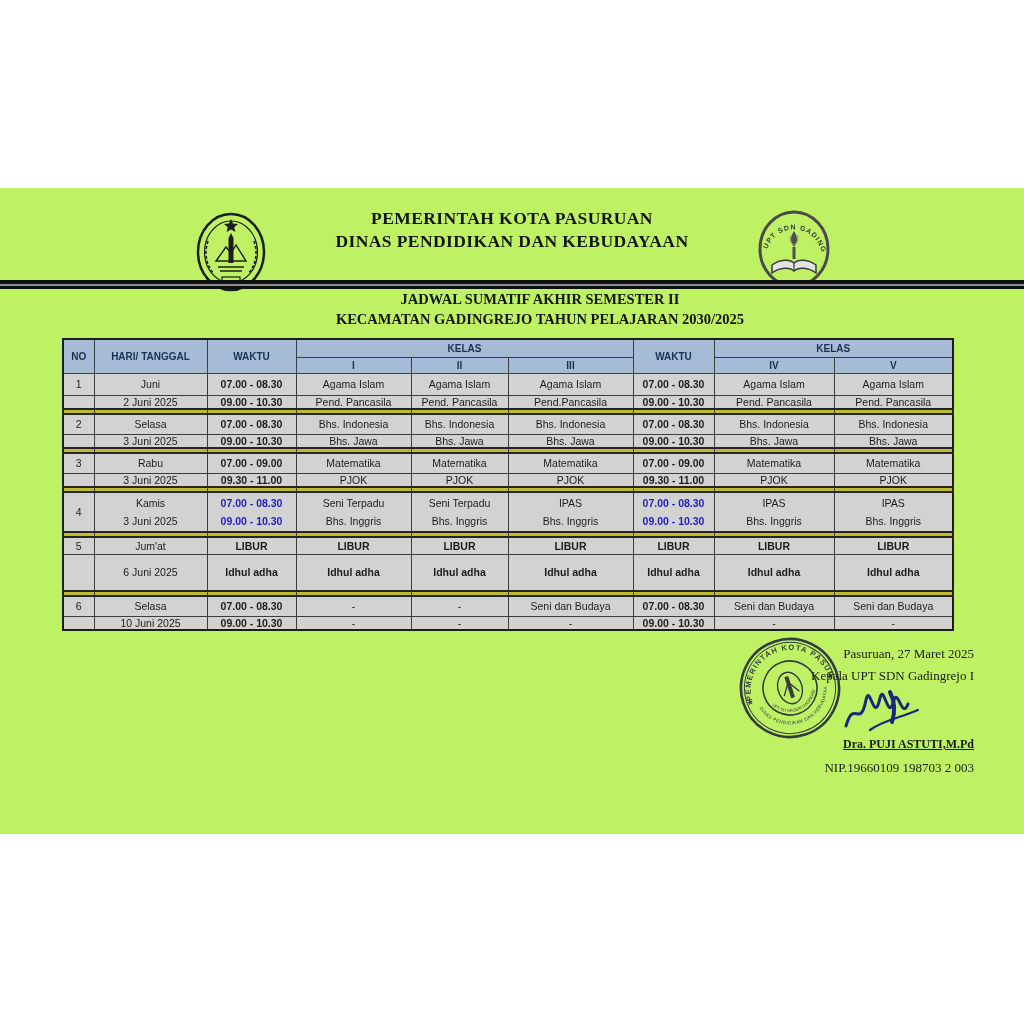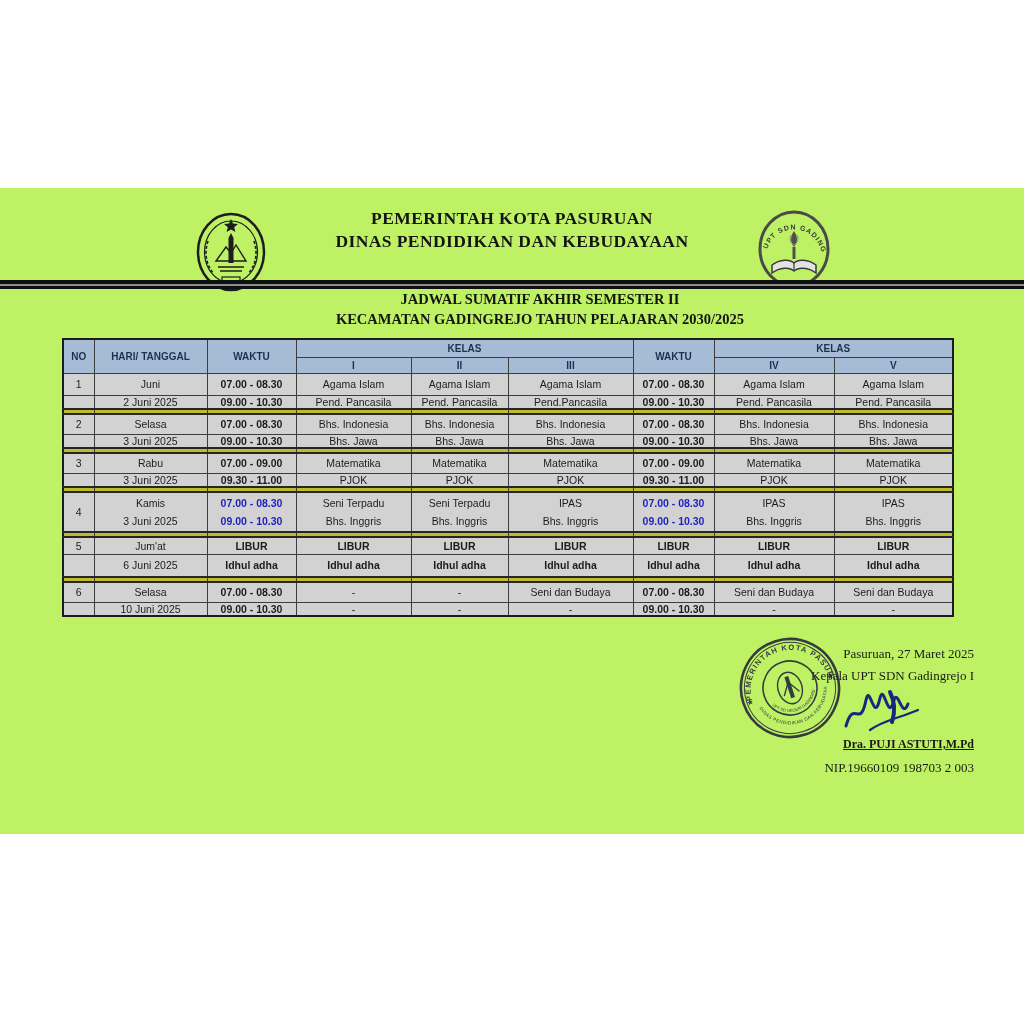--- a/index.html
+++ b/index.html
@@ -20,21 +20,21 @@
 
   
   table.sched{position:absolute;left:62px;top:150px;width:890px;border-collapse:collapse;
               table-layout:fixed;border:2px solid #1c1c1c;}
   table.sched th,table.sched td{border:1px solid #3d3d3d;text-align:center;vertical-align:middle;
               padding:0 2px;overflow:hidden;white-space:nowrap;}
   table.sched th{background:#a6bcd6;color:#1d2f4e;font-size:10px;font-weight:bold;}
   table.sched td{background:#d2d2d2;color:#1c1c1c;font-size:10.5px;}
   tr.h1{height:18px;} tr.h2{height:16px;}
   tr.r1a{height:22px;} tr.ra{height:20px;} tr.rb{height:14px;}
-  tr.r5a{height:17px;} tr.r5b{height:23px;}
+  tr.r5a{height:17px;} tr.r5b{height:37px;}
   tr.merged td{height:38px;}
   tr.sep td{height:3px;background:#bfbb2b;border-top:2px solid #262626;border-bottom:2px solid #262626;padding:0;}
   .blue{color:#1b1fc1;font-weight:bold;}
   .l{line-height:18px;}
 
   
   .sig{position:absolute;left:712px;top:458px;width:262px;text-align:right;
        font-family:"Liberation Serif",serif;font-size:13px;color:#1a1a1a;}
   .sig .role{margin-top:6px;}
   .sig .name{margin-top:53px;font-weight:bold;text-decoration:underline;font-size:12px;}

